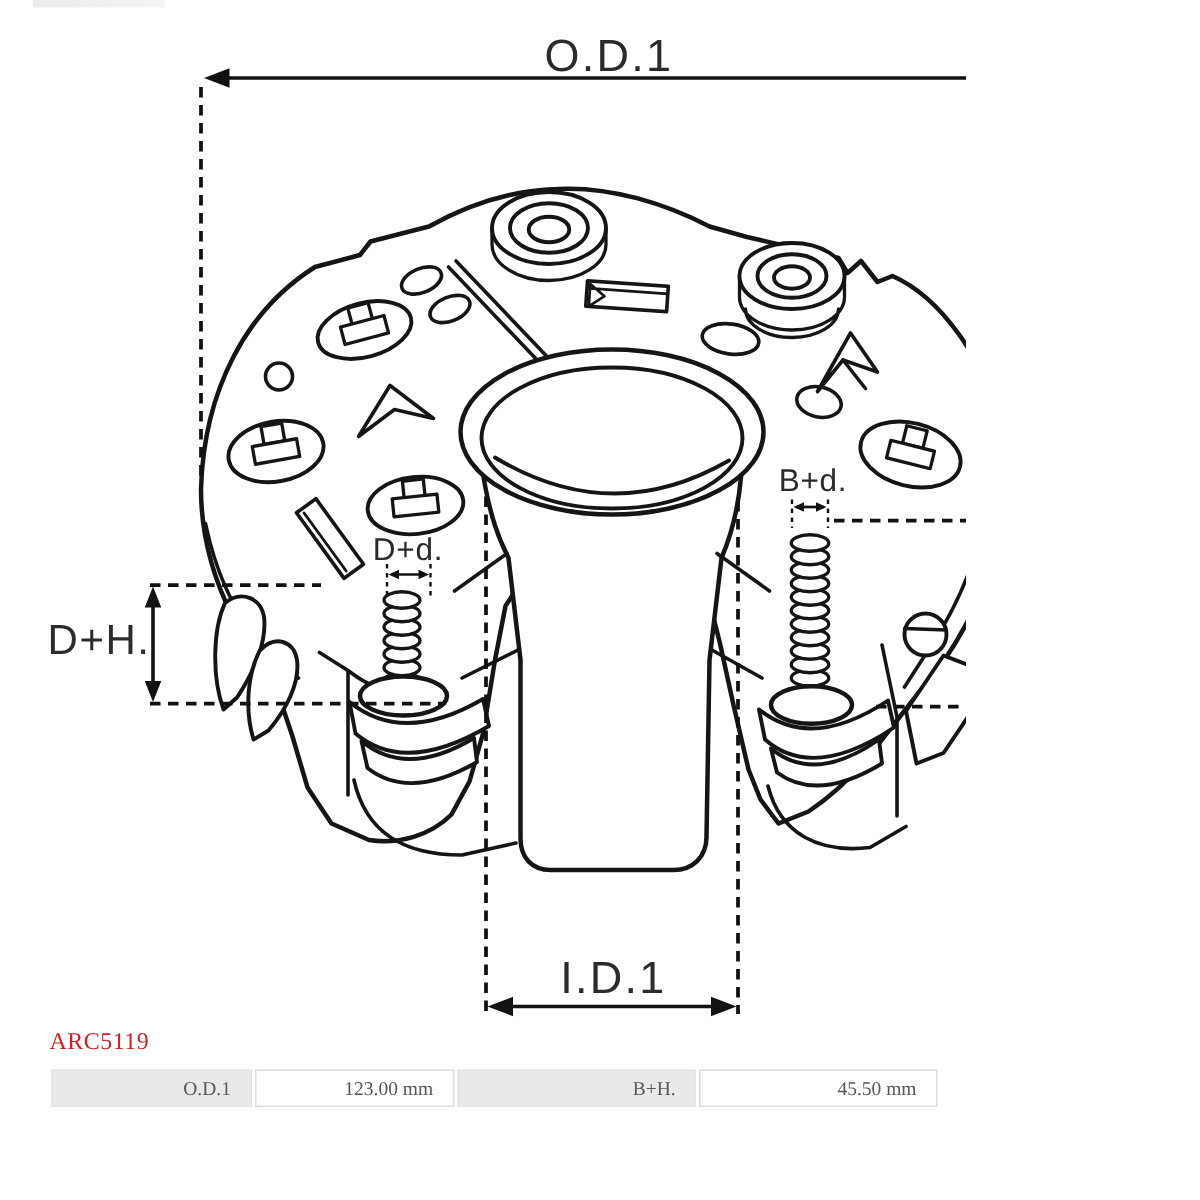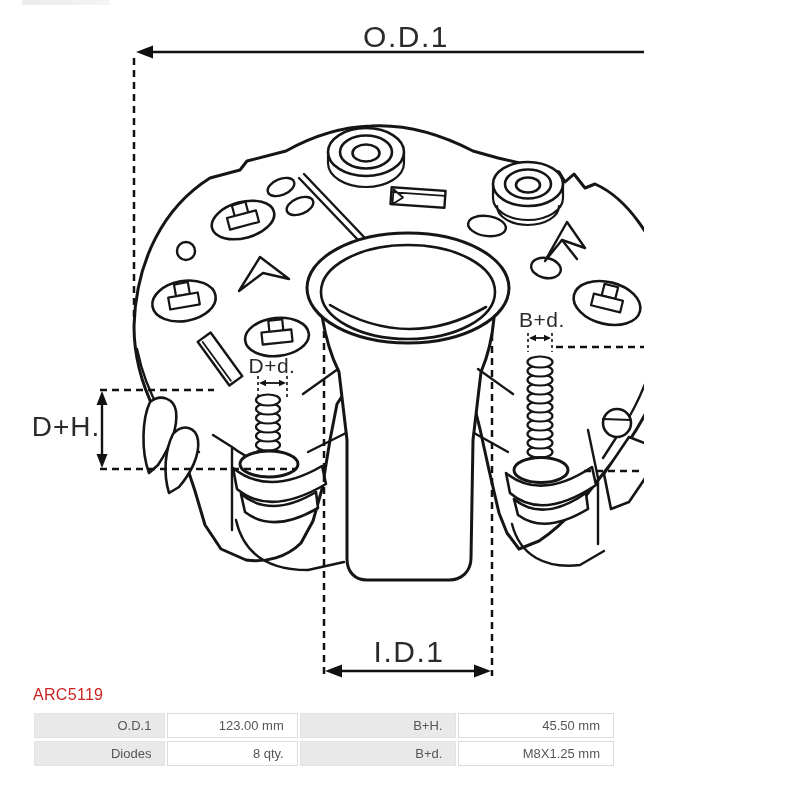--- a/index.html
+++ b/index.html
@@ -4,21 +4,21 @@
 <style>
   html,body{margin:0;padding:0;background:#fff;}
   .page{position:relative;width:644px;height:800px;background:#fff;overflow:hidden;
         font-family:"Liberation Sans",sans-serif;}
   .smudge{position:absolute;left:22px;top:0;width:88px;height:5px;
           background:linear-gradient(90deg,#e7e5e2,#f2f1ef);opacity:.75;}
   svg text{font-family:"Liberation Sans",sans-serif;fill:#2b2b2b;}
   .dim-lg{font-size:30px;letter-spacing:1.5px;}
   .dim-md{font-size:28px;letter-spacing:1px;}
   .dim-sm{font-size:21px;letter-spacing:.5px;}
-  .bottom{position:absolute;left:32px;right:28px;top:686px;}
+  .bottom{position:absolute;left:32px;right:17px;top:686px;font-family:Liberation Serif, serif;}
   .part-number{color:#cc2222;font-size:16px;letter-spacing:.3px;margin:0 0 6px 1px;}
   table.spec{width:100%;border-collapse:separate;border-spacing:2px 3px;
              font-size:13px;color:#54565a;table-layout:fixed;}
   table.spec td{height:23px;padding:0 13px 0 8px;text-align:right;vertical-align:middle;
                 white-space:nowrap;overflow:hidden;}
   td.lbl{background:#e9e9e9;border:1px solid #e3e3e3;}
   td.val{background:#fff;border:1px solid #dcdcdc;}
 </style>
 </head>
 <body>
@@ -211,22 +211,16 @@
           <col style="width:27.3%">
           <col style="width:27.1%">
         </colgroup>
       <tbody>
         <tr>
           <td class="lbl">O.D.1</td>
           <td class="val">123.00 mm</td>
           <td class="lbl">B+H.</td>
           <td class="val">45.50 mm</td>
         </tr>
-        <tr>
-          <td class="lbl">Diodes</td>
-          <td class="val">8 qty.</td>
-          <td class="lbl">B+d.</td>
-          <td class="val">M8X1.25 mm</td>
-        </tr>
       </tbody>
     </table>
   </div>
 </div>
 
 </body></html>

